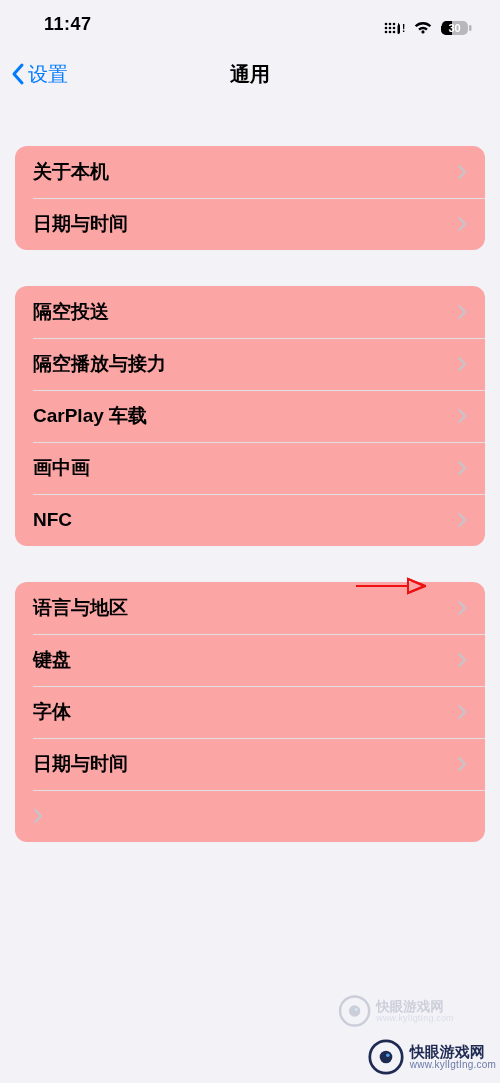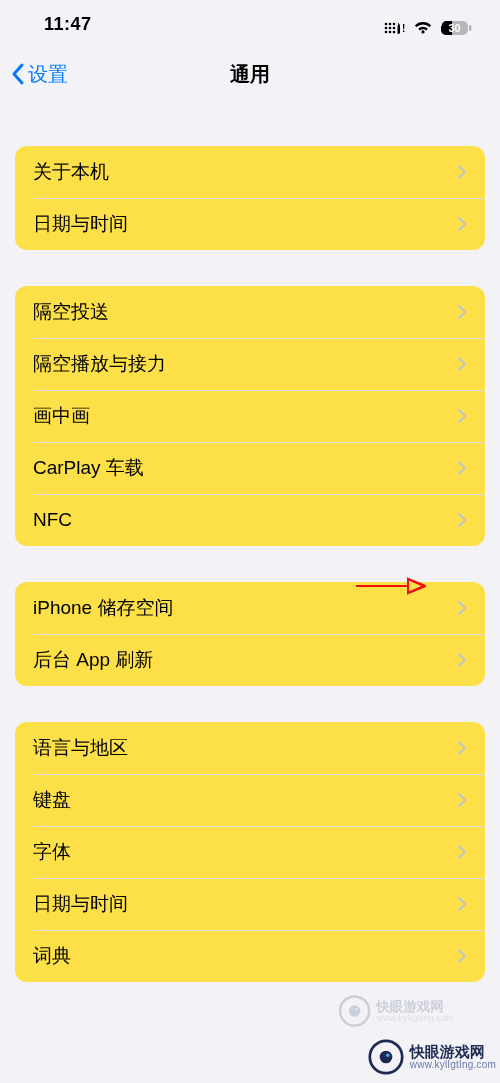--- a/index.html
+++ b/index.html
@@ -14,21 +14,21 @@
     .battery { display:inline-flex; align-items:center; }
 
     
     .nav-bar { display: flex; align-items: center; height: 48px; padding: 0 10px; position: relative; text-align: center; }
     .nav-back { display: flex; align-items: center; color: #007aff; font-size: 20px; gap: 2px; }
     .nav-back svg { }
     .nav-title { position: absolute; left: 50%; transform: translateX(-50%); font-size: 20px; font-weight: 700; }
 
     
     .content { padding: 0 15px; }
-    .group { background: #fde047; border-radius: 12px; margin-top: 36px; }
+    .group { background: #fca5a5; border-radius: 12px; margin-top: 36px; font-weight: bold; }
     .group.first { margin-top: 48px; }
     .row { display: flex; align-items: center; height: 52px; padding: 0 18px; position: relative; }
     .row + .row::before { content: ""; position: absolute; top: 0; left: 18px; right: 0; height: 1px; background: #e0e0e3; }
     .row-label { font-size: 19px; color: #000; flex: 1; }
     .chevron { color: #c5c5c9; }
 
     
     .annotation-arrow { position: absolute; left: 354px; top: 574px; pointer-events: none; }
 
     
@@ -116,56 +116,42 @@
           <path d="M2 2 L8 8 L2 14" stroke="#c5c5c9" stroke-width="2.2" fill="none" stroke-linecap="round" stroke-linejoin="round"></path>
         </svg>
     </div>
     <div class="row">
       <span class="row-label">隔空播放与接力</span>
       <svg class="chevron" width="10" height="16" viewBox="0 0 10 16">
           <path d="M2 2 L8 8 L2 14" stroke="#c5c5c9" stroke-width="2.2" fill="none" stroke-linecap="round" stroke-linejoin="round"></path>
         </svg>
     </div>
     <div class="row">
+      <span class="row-label">CarPlay 车载</span>
+      <svg class="chevron" width="10" height="16" viewBox="0 0 10 16">
+          <path d="M2 2 L8 8 L2 14" stroke="#c5c5c9" stroke-width="2.2" fill="none" stroke-linecap="round" stroke-linejoin="round"></path>
+        </svg>
+    </div>
+    <div class="row">
       <span class="row-label">画中画</span>
       <svg class="chevron" width="10" height="16" viewBox="0 0 10 16">
           <path d="M2 2 L8 8 L2 14" stroke="#c5c5c9" stroke-width="2.2" fill="none" stroke-linecap="round" stroke-linejoin="round"></path>
         </svg>
     </div>
     <div class="row">
-      <span class="row-label">CarPlay 车载</span>
-      <svg class="chevron" width="10" height="16" viewBox="0 0 10 16">
-          <path d="M2 2 L8 8 L2 14" stroke="#c5c5c9" stroke-width="2.2" fill="none" stroke-linecap="round" stroke-linejoin="round"></path>
-        </svg>
-    </div>
-    <div class="row">
       <span class="row-label">NFC</span>
       <svg class="chevron" width="10" height="16" viewBox="0 0 10 16">
           <path d="M2 2 L8 8 L2 14" stroke="#c5c5c9" stroke-width="2.2" fill="none" stroke-linecap="round" stroke-linejoin="round"></path>
         </svg>
     </div>
   </div>
 
+
   <div class="group">
     <div class="row">
-      <span class="row-label">iPhone 储存空间</span>
-      <svg class="chevron" width="10" height="16" viewBox="0 0 10 16">
-          <path d="M2 2 L8 8 L2 14" stroke="#c5c5c9" stroke-width="2.2" fill="none" stroke-linecap="round" stroke-linejoin="round"></path>
-        </svg>
-    </div>
-    <div class="row">
-      <span class="row-label">后台 App 刷新</span>
-      <svg class="chevron" width="10" height="16" viewBox="0 0 10 16">
-          <path d="M2 2 L8 8 L2 14" stroke="#c5c5c9" stroke-width="2.2" fill="none" stroke-linecap="round" stroke-linejoin="round"></path>
-        </svg>
-    </div>
-  </div>
-
-  <div class="group">
-    <div class="row">
       <span class="row-label">语言与地区</span>
       <svg class="chevron" width="10" height="16" viewBox="0 0 10 16">
           <path d="M2 2 L8 8 L2 14" stroke="#c5c5c9" stroke-width="2.2" fill="none" stroke-linecap="round" stroke-linejoin="round"></path>
         </svg>
     </div>
     <div class="row">
       <span class="row-label">键盘</span>
       <svg class="chevron" width="10" height="16" viewBox="0 0 10 16">
           <path d="M2 2 L8 8 L2 14" stroke="#c5c5c9" stroke-width="2.2" fill="none" stroke-linecap="round" stroke-linejoin="round"></path>
         </svg>
@@ -176,21 +162,20 @@
           <path d="M2 2 L8 8 L2 14" stroke="#c5c5c9" stroke-width="2.2" fill="none" stroke-linecap="round" stroke-linejoin="round"></path>
         </svg>
     </div>
     <div class="row">
       <span class="row-label">日期与时间</span>
       <svg class="chevron" width="10" height="16" viewBox="0 0 10 16">
           <path d="M2 2 L8 8 L2 14" stroke="#c5c5c9" stroke-width="2.2" fill="none" stroke-linecap="round" stroke-linejoin="round"></path>
         </svg>
     </div>
     <div class="row">
-      <span class="row-label">词典</span>
       <svg class="chevron" width="10" height="16" viewBox="0 0 10 16">
           <path d="M2 2 L8 8 L2 14" stroke="#c5c5c9" stroke-width="2.2" fill="none" stroke-linecap="round" stroke-linejoin="round"></path>
         </svg>
     </div>
   </div>
 
 </div>
 
 <svg class="annotation-arrow" width="72" height="24" viewBox="0 0 72 24">
   <line x1="2" y1="12" x2="54" y2="12" stroke="#e11" stroke-width="2"></line>

